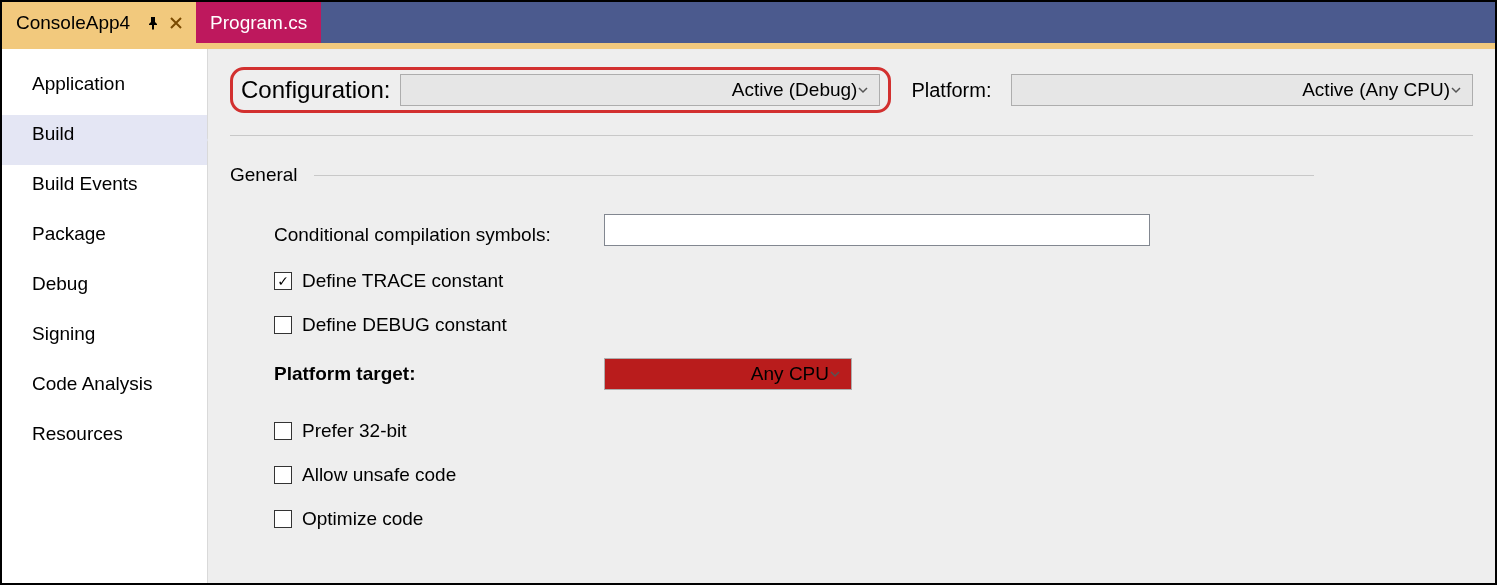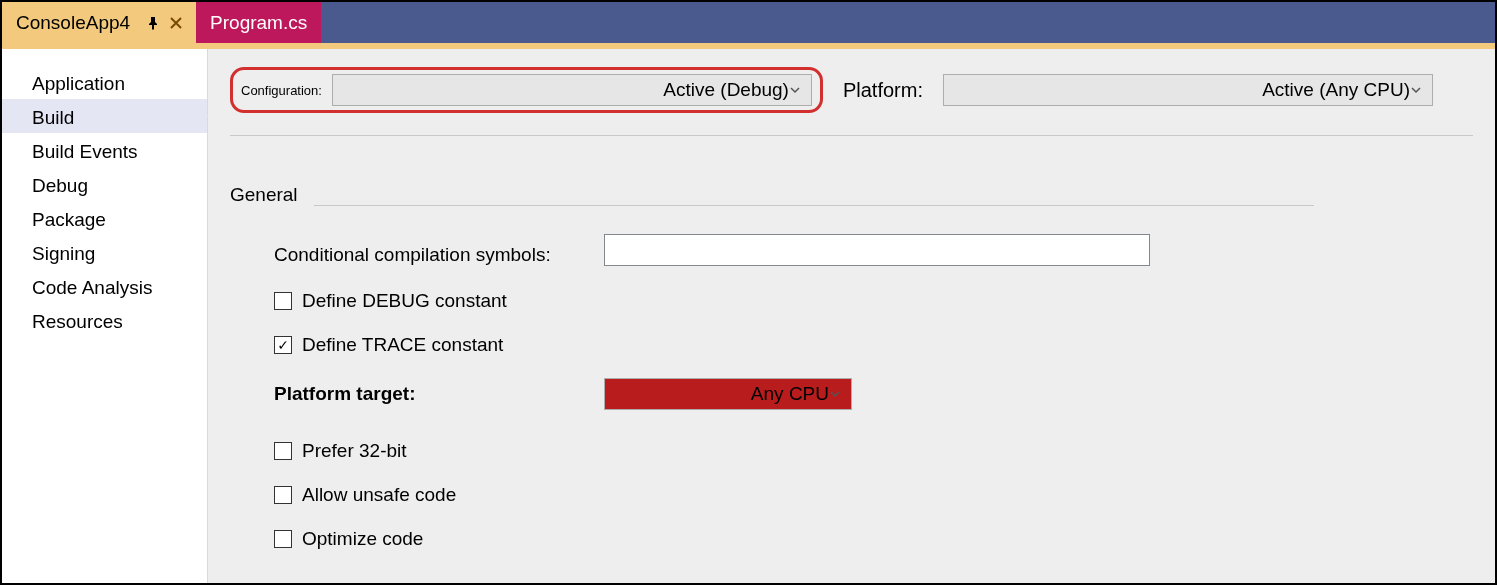--- a/index.html
+++ b/index.html
@@ -57,21 +57,21 @@
     display: flex;
     min-height: 0;
   }
   .sidebar {
     width: 206px;
     background: #fff;
     border-right: 1px solid #d9d9d9;
     padding-top: 16px;
   }
   .sidebar-item {
-    padding: 8px 10px 4px 30px;
+    padding: 8px 10px 20px 30px;
     font-size: 19px;
     cursor: pointer;
     position: relative;
   }
   .sidebar-item.selected {
     background: #e4e6f4;
   }
   .sidebar-item.selected::after {
     content: "";
     position: absolute;
@@ -96,21 +96,21 @@
     border-bottom: 1px solid #c8c8c8;
   }
   .config-group {
     display: flex;
     align-items: center;
     border: 3px solid #d2302f;
     border-radius: 14px;
     padding: 4px 8px;
   }
   .config-group .label {
-    font-size: 13px;
+    font-size: 24px;
     margin-right: 10px;
   }
   .dropdown {
     display: flex;
     align-items: center;
     justify-content: flex-end;
     background: #e6e6e6;
     border: 1px solid #adadad;
     height: 32px;
     padding: 0 10px;
@@ -119,22 +119,22 @@
   }
   .dropdown.config { width: 480px; }
   .dropdown.platform { width: 490px; }
   .dropdown.small { width: 248px; background:#b91c1c; }
   .chev {
     display: inline-flex;
   }
   .plat-label { font-size: 20px; }
   .section-header {
     display: flex;
-    align-items: flex-end;
-    margin-top: 48px;
+    align-items: center;
+    margin-top: 28px;
     gap: 16px;
   }
   .section-header .title { font-size: 19px; }
   .section-header .line {
     flex: 1;
     height: 1px;
     background: #c8c8c8;
     max-width: 1000px;
   }
   .form-area {
@@ -221,24 +221,24 @@
       <div class="sidebar-item">
         <span>Application</span>
       </div>
       <div class="sidebar-item selected">
         <span>Build</span>
       </div>
       <div class="sidebar-item">
         <span>Build Events</span>
       </div>
       <div class="sidebar-item">
+        <span>Package</span>
+      </div>
+      <div class="sidebar-item">
         <span>Debug</span>
-      </div>
-      <div class="sidebar-item">
-        <span>Package</span>
       </div>
       <div class="sidebar-item">
         <span>Signing</span>
       </div>
       <div class="sidebar-item">
         <span>Code Analysis</span>
       </div>
       <div class="sidebar-item">
         <span>Resources</span>
       </div>
@@ -275,27 +275,27 @@
       </div>
 
       <div class="form-area">
 
         <div class="form-row">
           <span class="fld-label">Conditional compilation symbols:</span>
           <input class="text-input" type="text" value="" style="">
         </div>
 
         <div class="checkbox-row">
+          <span class="cbox checked"></span>
+          <span>Define TRACE constant</span>
+        </div>
+
+        <div class="checkbox-row">
           <span class="cbox"></span>
           <span>Define DEBUG constant</span>
-        </div>
-
-        <div class="checkbox-row">
-          <span class="cbox checked"></span>
-          <span>Define TRACE constant</span>
         </div>
 
         <div class="platform-target-row">
           <span class="fld-label">Platform target:</span>
           <div class="dropdown small">
             <span>Any CPU</span>
             <span class="chev">
               <svg width="12" height="12" viewBox="0 0 12 12">
                   <path d="M2 4l4 4 4-4" stroke="#555" stroke-width="1.5" fill="none"></path>
                 </svg>

